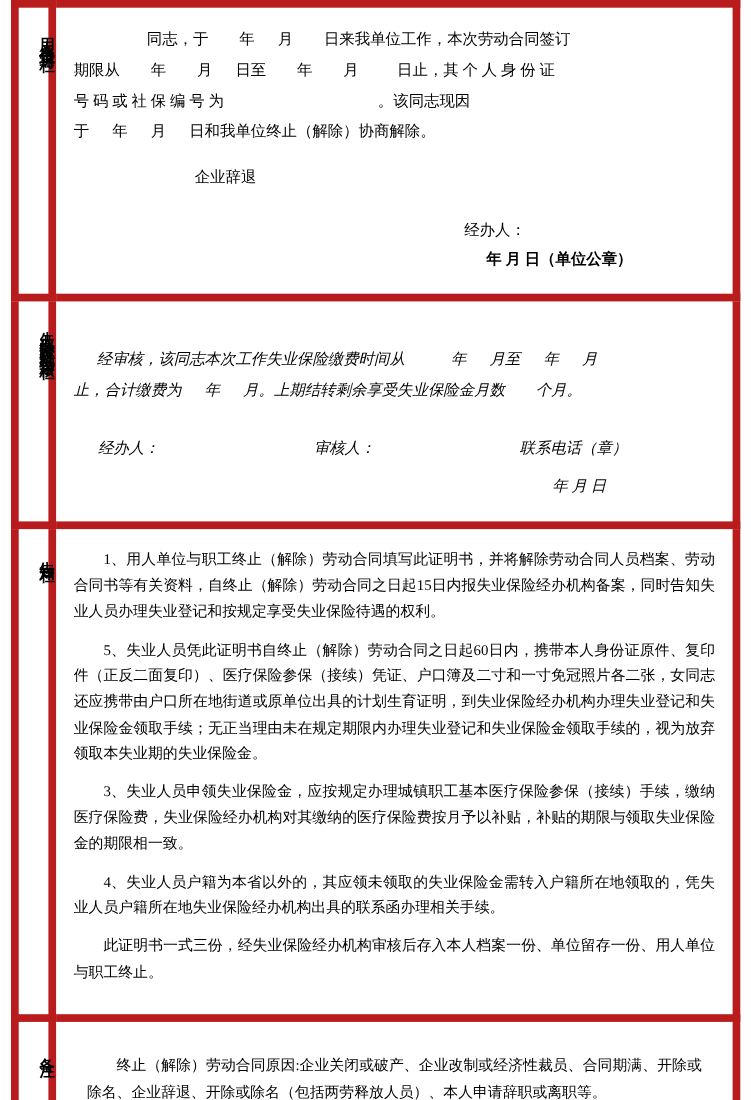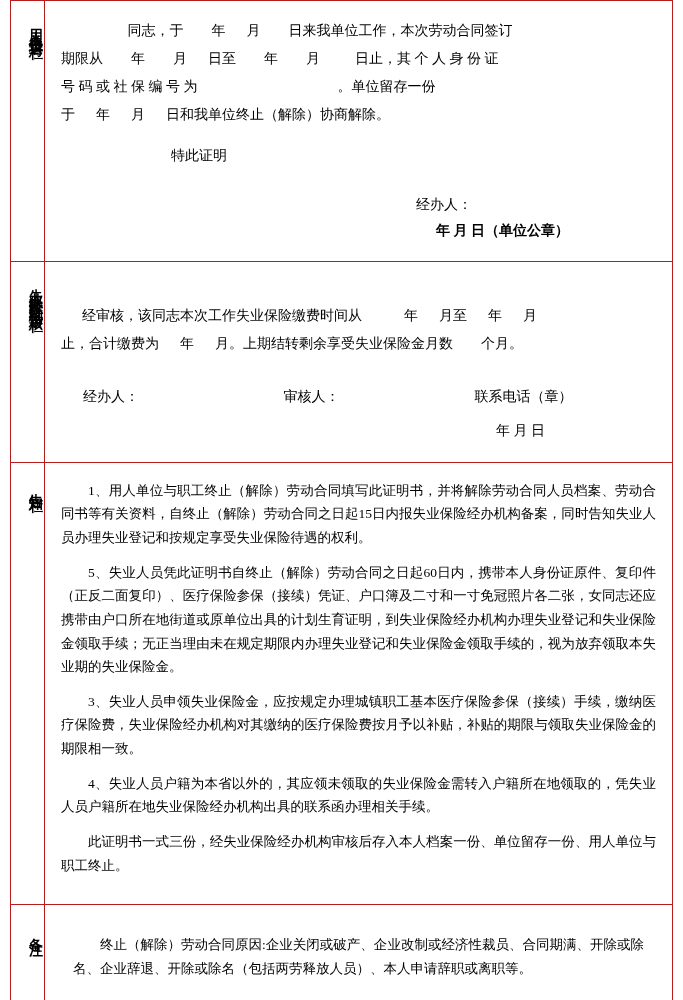--- a/index.html
+++ b/index.html
@@ -28,21 +28,21 @@
     font-weight: bold;
     letter-spacing: 2px;
     padding: 18px 0 14px 0;
   }
   table.main {
     width: 663px;
     border-collapse: collapse;
     table-layout: fixed;
   }
   table.main td {
-    border: 1px solid #b91c1c;
+    border: 7px solid #b91c1c;
     vertical-align: top;
     padding: 16px;
     margin-top: 22px;
   }
   .sidecell {
     width: 34px;
     text-align: center;
     vertical-align: middle;
     font-size: 14px;
     font-weight: bold;
@@ -84,20 +84,21 @@
     padding-left: 355px;
     line-height: 1.9;
   }
   .s1 .signblock .l2 {
     padding-left: 20px;
     font-weight: bold;
   }
   
   .s2 {
     height: 168px;
+    font-style: italic;
   }
   .s2 .para {
     white-space: pre-wrap;
     font-size: 14px;
     line-height: 2.0;
     padding-top: 24px;
   }
   .s2 .row-sign {
     margin-top: 26px;
     display: flex;
@@ -177,23 +178,23 @@
       <col>
     </colgroup>
     <tbody>
       <tr>
         <td class="sidecell">
           <span class="vtext">用人单位填写栏</span>
         </td>
         <td class="bodycell s1">
           <div class="line indent-first">                   同志，于        年      月        日来我单位工作，本次劳动合同签订</div>
           <div class="line">期限从        年        月      日至        年        月          日止，其 个 人 身 份 证</div>
-          <div class="line">号 码 或 社 保 编 号 为                                        。单位留存一份</div>
+          <div class="line">号 码 或 社 保 编 号 为                                        。该同志现因</div>
           <div class="line">于      年      月      日和我单位终止（解除）协商解除。</div>
-          <div class="special">特此证明</div>
+          <div class="special">企业辞退</div>
           <div class="signblock">
             <div>经办人：</div>
             <div class="l2">年    月    日（单位公章）</div>
           </div>
         </td>
       </tr>
 
       <tr>
         <td class="sidecell">
           <span class="vtext">失业保险经办机构审核栏</span>

